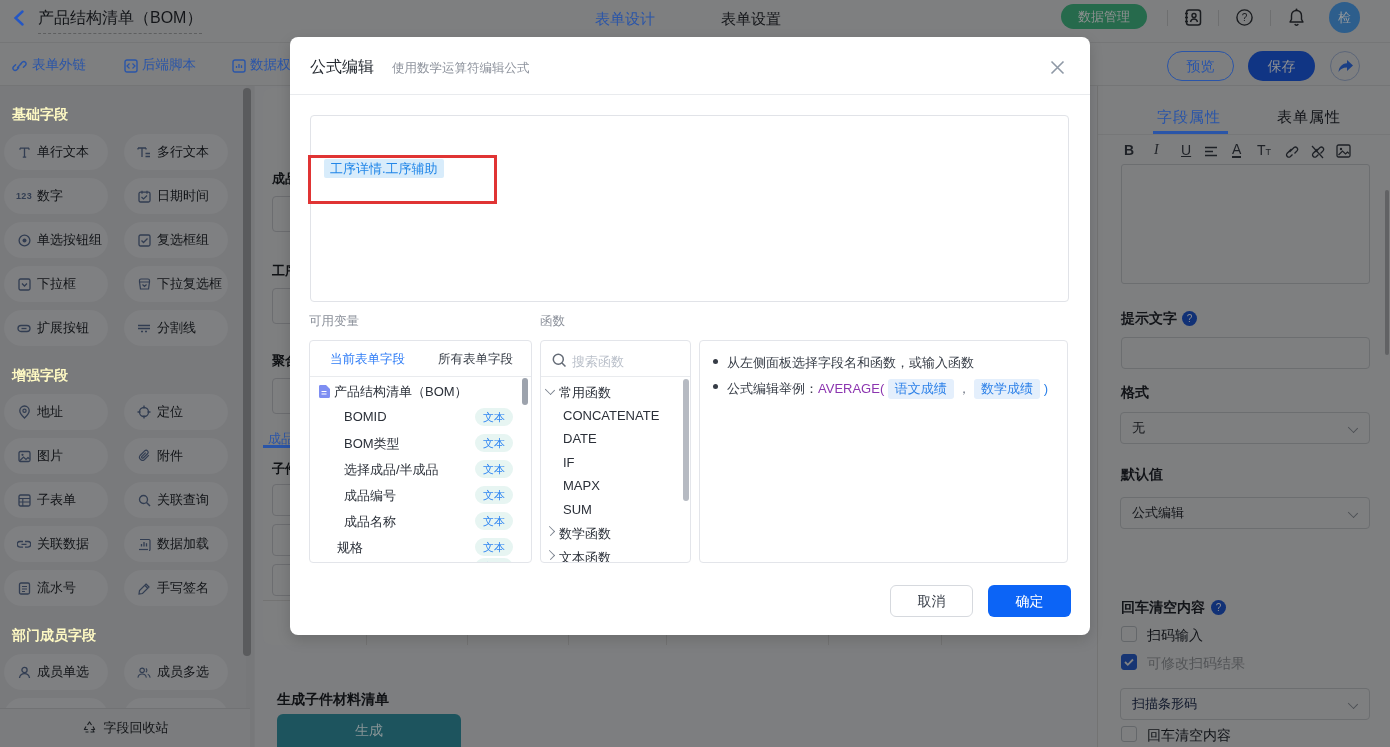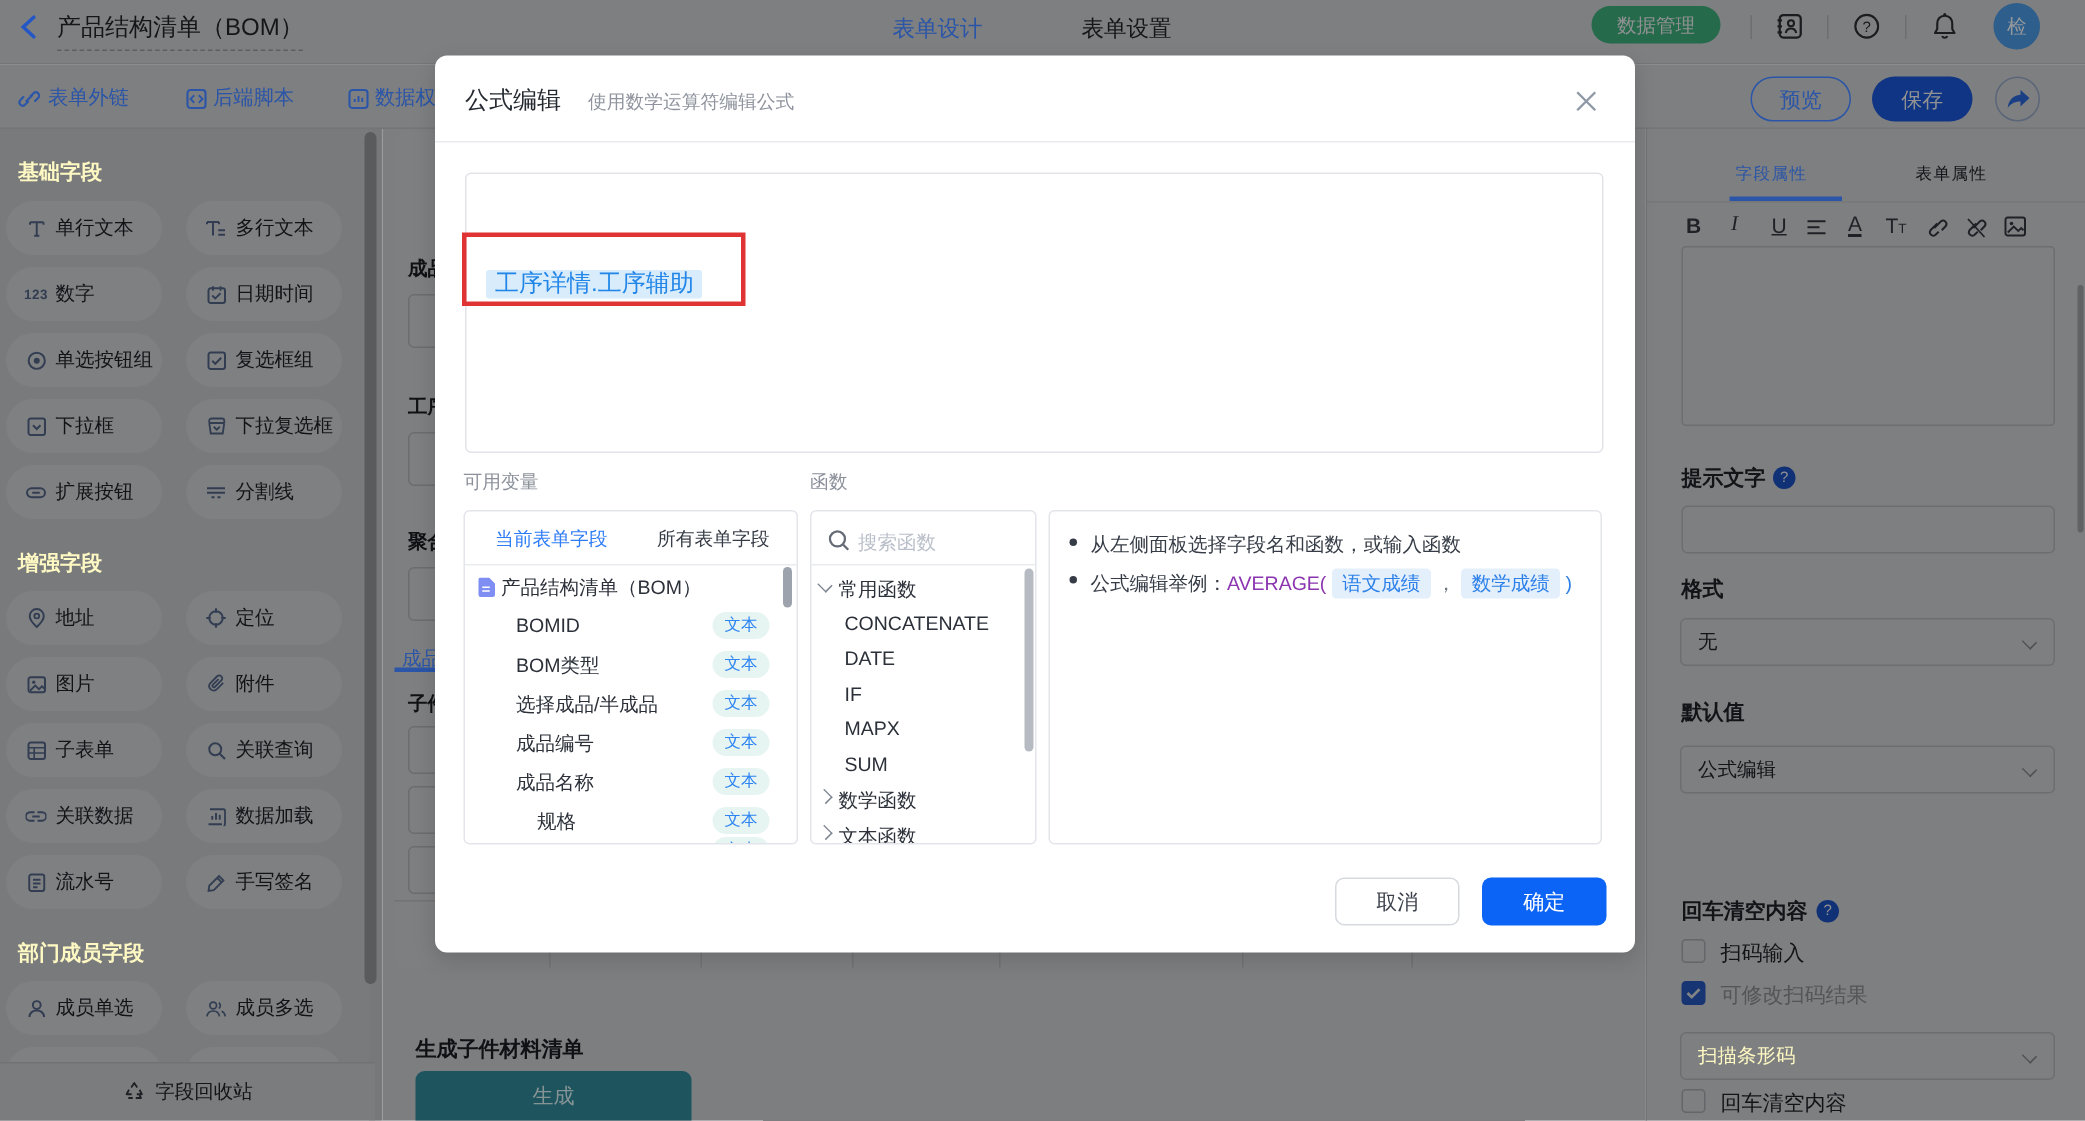--- a/index.html
+++ b/index.html
@@ -29,36 +29,36 @@
 #sbthumb{position:absolute;left:243px;top:2px;width:8px;height:568px;border-radius:4px;background:#5a5b5d}
 #recycle{position:absolute;left:0;top:622px;width:250px;height:39px;background:#7b7c7e;border-top:1px solid #717274;font-size:13px;color:#131518;display:flex;align-items:center;justify-content:center}
 
 #canvas{position:absolute;left:255px;top:86px;width:842px;height:661px;background:#7d7e80}
 #card{position:absolute;left:8px;top:2px;width:822px;height:557px;background:#7e7f80;border-radius:8px}
 .flabel{position:absolute;font-size:13px;color:#0f1114;font-weight:600}
 .finput{position:absolute;height:36px;border:1px solid #6c6d70;border-radius:4px;background:#7e7f80}
 #gen{position:absolute;left:22px;top:628px;width:184px;height:33px;border-radius:6px 6px 0 0;background:#1d545e;color:#879496;font-size:14px;text-align:center;line-height:33px}
 
 #rpanel{position:absolute;left:1097px;top:86px;width:293px;height:661px;background:#7e7f80;border-left:1px solid #737373}
-.rtab{position:absolute;top:22px;font-size:11px;letter-spacing:1px}
+.rtab{position:absolute;top:22px;font-size:15px;letter-spacing:1px}
 #runder{position:absolute;left:55px;top:45px;width:75px;height:3px;background:#2a55a8}
 #rtabline{position:absolute;left:0;top:48px;width:293px;height:1px;background:#767778}
 .rlabel{position:absolute;font-size:14px;font-weight:600;color:#121418}
 .rsel{position:absolute;left:22px;width:250px;height:32px;border:1px solid #6c6e70;border-radius:4px;background:#7e7f80;font-size:13px;color:#121418;line-height:30px;padding-left:11px}
 .chev{position:absolute;right:12px;top:11px;width:8px;height:8px;border-right:1.5px solid #4d5054;border-bottom:1.5px solid #4d5054;transform:rotate(45deg) scale(1,.8)}
 .cbox{position:absolute;left:23px;width:16px;height:16px;border:1px solid #64676a;border-radius:3px;background:#7e7f80}
 .clabel{position:absolute;left:49px;font-size:14px;color:#121418}
 #rthumb{position:absolute;left:287px;top:104px;width:4px;height:165px;border-radius:2px;background:#616264}
 #modal{position:absolute;left:290px;top:37px;width:800px;height:598px;background:#fff;border-radius:8px;box-shadow:0 5px 14px rgba(0,0,0,.15);z-index:100}
 #mhead{position:absolute;left:0;top:0;width:800px;height:58px;border-bottom:1px solid #e9ebee}
 #mtitle{position:absolute;left:20px;top:20px;font-size:16px;font-weight:500;color:#252a31}
 #msub{position:absolute;left:102px;top:23px;font-size:12.5px;color:#8e939d}
 #fbox{position:absolute;left:20px;top:78px;width:759px;height:187px;border:1px solid #e1e3e8;border-radius:4px;overflow:hidden}
 #fhead{position:absolute;left:0;top:0;width:100%;height:39px;background:#e7f2fd;font-size:13.5px;color:#31353c;line-height:39px;padding-left:13px}
-#fchip{position:absolute;left:13px;top:64px;height:19px;background:#d8ecfb;color:#2186e8;font-size:16px;line-height:19px;padding:0 6px;border-radius:2px}
+#fchip{position:absolute;left:13px;top:43px;height:19px;background:#d8ecfb;color:#2186e8;font-size:13px;line-height:19px;padding:0 6px;border-radius:2px}
 #redbox{position:absolute;left:18px;top:118px;width:189px;height:49px;border:3px solid #e03434;z-index:5}
 .plabel{position:absolute;top:276px;font-size:12.5px;color:#8a8f99}
 .panel{position:absolute;top:303px;height:223px;border:1px solid #e3e5ea;border-radius:4px;background:#fff;overflow:hidden}
 .trow{position:absolute;font-size:13px;color:#2b3039;white-space:nowrap}
 .tag{position:absolute;left:165px;width:38px;height:18px;border-radius:9px;background:#e7f5f2;color:#2e85f2;font-size:11px;text-align:center;line-height:18px}
 #cancel{position:absolute;left:600px;top:548px;width:83px;height:32px;border:1px solid #d6d9de;border-radius:6px;background:#fff;color:#3b414b;font-size:14px;text-align:center;line-height:30px}
 #okbtn{position:absolute;left:698px;top:548px;width:83px;height:32px;border-radius:6px;background:#0c64f6;color:#fff;font-size:14px;text-align:center;line-height:32px}
 .exchip{display:inline-block;background:#e4effc;color:#2c80e8;border-radius:3px;padding:1px 7px;font-size:13px}
 </style></head>
 <body>
@@ -309,21 +309,21 @@
     <div class="rlabel" style="left:23px;top:380px">默认值</div>
     <div class="rsel" style="top:411px">公式编辑<div class="chev"></div></div>
     <div class="rlabel" style="left:23px;top:513px">回车清空内容</div>
     <div class="abs" style="left:113px;top:514px;width:15px;height:15px;border-radius:50%;background:#113176;color:#8f9092;font-size:10px;text-align:center;line-height:15px">?</div>
     <div class="cbox" style="top:540px"></div>
     <div class="clabel" style="top:541px">扫码输入</div>
     <div class="cbox" style="top:568px;background:#173573;border-color:#173573"><svg width="14" height="14" viewBox="0 0 14 14">
           <path d="M3 7l2.8 2.8L11 4.5" fill="none" stroke="#828384" stroke-width="1.8"></path>
         </svg></div>
     <div class="clabel" style="top:569px;color:#535557">可修改扫码结果</div>
-    <div class="rsel" style="top:602px;color:#fef9c3">扫描条形码<div class="chev"></div></div>
+    <div class="rsel" style="top:602px;color:#0f172a">扫描条形码<div class="chev"></div></div>
     <div class="cbox" style="top:640px"></div>
     <div class="clabel" style="top:641px">回车清空内容</div>
     <div id="rthumb"></div>
   </div>
 </div>
 
 <div id="modal">
   <div id="mhead"></div>
   <div id="mtitle">公式编辑</div>
   <div id="msub">使用数学运算符编辑公式</div>
@@ -348,21 +348,21 @@
     <div class="trow" style="left:34px;top:68px">BOMID</div>
       <div class="tag" style="top:67px">文本</div>
     <div class="trow" style="left:34px;top:94px">BOM类型</div>
       <div class="tag" style="top:93px">文本</div>
     <div class="trow" style="left:34px;top:120px">选择成品/半成品</div>
       <div class="tag" style="top:119px">文本</div>
     <div class="trow" style="left:34px;top:146px">成品编号</div>
       <div class="tag" style="top:145px">文本</div>
     <div class="trow" style="left:34px;top:172px">成品名称</div>
       <div class="tag" style="top:171px">文本</div>
-    <div class="trow" style="left:48px;top:198px">规格</div>
+    <div class="trow" style="left:27px;top:198px">规格</div>
       <div class="tag" style="top:197px">文本</div>
     <div class="trow" style="left:34px;top:219px">工序内容</div>
       <div class="tag" style="top:217px">文本</div>
     <div class="abs" style="left:212px;top:37px;width:6px;height:27px;border-radius:3px;background:#9da3ad"></div>
   </div>
   <div class="panel" style="left:250px;width:151px">
     <svg class="abs" style="left:11px;top:12px" width="15" height="15" viewBox="0 0 15 15">
         <circle cx="6.3" cy="6.3" r="5" fill="none" stroke="#646b76" stroke-width="1.5"></circle>
         <path d="M10 10l3.5 3.5" stroke="#646b76" stroke-width="1.5"></path>
       </svg>

